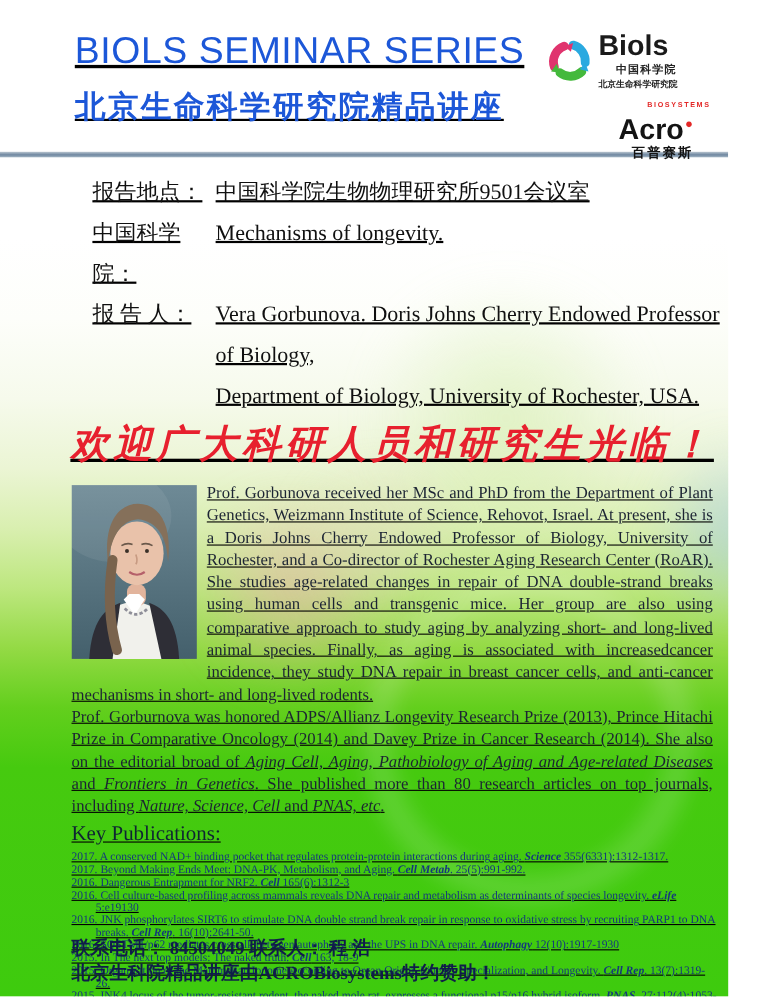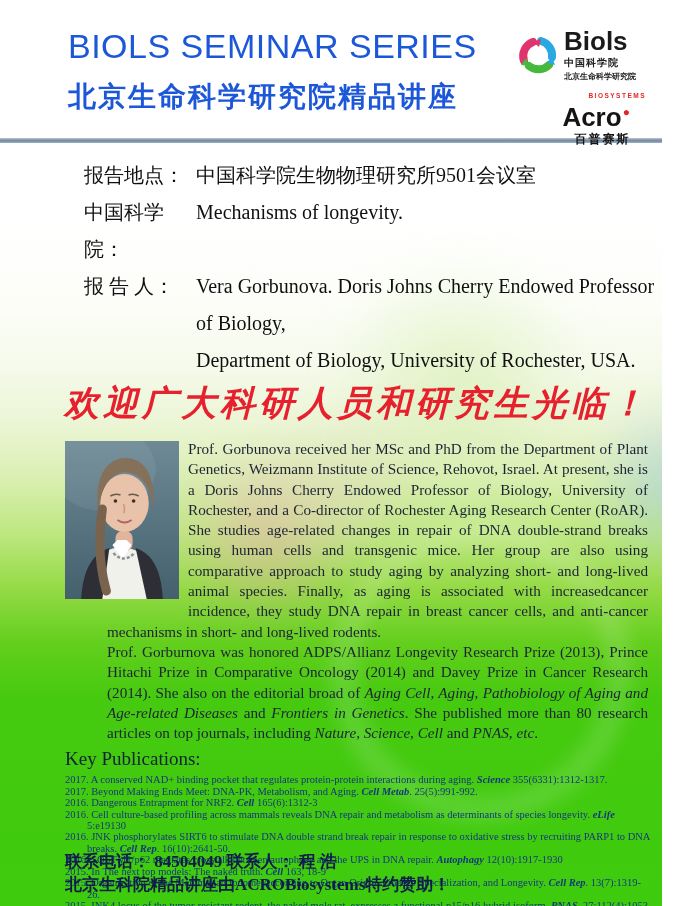--- a/index.html
+++ b/index.html
@@ -3,60 +3,61 @@
 <meta charset="utf-8">
 <style>
   html,body{margin:0;padding:0;background:#ffffff;}
   .poster{
     position:relative; width:662px; height:906px; overflow:hidden;
     font-family:"Liberation Serif","DejaVu Serif",serif;
     background:linear-gradient(180deg,
       #ffffff 0%, #ffffff 24%, #fdfefa 32%, #f6faec 40%,
       #ebf5d4 47%, #d9efb0 53%, #bde77f 59%, #94da45 65%,
       #63cf1d 71%, #46ca0f 77%, #3ecb0e 100%);
+    text-decoration:underline;
   }
   
   .wm{position:absolute;border-radius:50%;filter:blur(18px);z-index:0;}
   .wm-pink{left:170px;top:440px;width:190px;height:190px;background:radial-gradient(circle,rgba(242,172,186,.55),rgba(242,172,186,0) 70%);}
   .wm-tan{left:265px;top:415px;width:160px;height:160px;background:radial-gradient(circle,rgba(226,214,188,.5),rgba(226,214,188,0) 70%);}
   .wm-blue{left:585px;top:395px;width:180px;height:180px;background:radial-gradient(circle,rgba(158,198,233,.6),rgba(158,198,233,0) 70%);}
   .wm-green{left:330px;top:250px;width:260px;height:260px;background:radial-gradient(circle,rgba(205,235,160,.5),rgba(205,235,160,0) 70%);}
   .wm-ring{position:absolute;left:330px;top:520px;width:250px;height:250px;border:26px solid rgba(255,255,255,.14);border-radius:50%;filter:blur(9px);z-index:0;}
   .content{position:relative;z-index:1;}
 
   
   .header{position:relative;padding:28px 0 0 68px;}
   .title-en{font-family:"Liberation Sans","DejaVu Sans",sans-serif;font-size:34px;color:#1c57d8;letter-spacing:.5px;line-height:36px;}
   .title-zh{font-family:"Liberation Sans","DejaVu Sans",sans-serif;font-size:28px;color:#1c57d8;letter-spacing:2px;line-height:46px;margin-top:10px;font-weight:bold;}
-  .logo-biols{position:absolute;top:28px;right:0;width:148px;display:flex;align-items:flex-start;}
+  .logo-biols{position:absolute;top:28px;right:20px;width:148px;display:flex;align-items:flex-start;}
   .swirl{width:48px;height:48px;flex:none;margin-top:4px;}
   .biols-text{margin-left:2px;}
   .biols-name{font-family:"Liberation Sans",sans-serif;font-size:26px;font-weight:bold;color:#1a1a1a;line-height:26px;}
-  .biols-org1{font-family:"Liberation Sans",sans-serif;font-size:10px;font-weight:bold;color:#222;margin-top:2px;letter-spacing:1px;}
+  .biols-org1{font-family:"Liberation Sans",sans-serif;font-size:10px;font-weight:bold;color:#222;margin-top:2px;letter-spacing:1px;margin-left:16px;}
   .biols-org2{font-family:"Liberation Sans",sans-serif;font-size:8px;font-weight:bold;color:#222;margin-top:1px;}
   .logo-acro{position:absolute;top:92px;right:16px;text-align:left;}
   .acro-tag{font-family:"Liberation Sans",sans-serif;font-size:6.5px;font-weight:bold;color:#e32726;letter-spacing:1.5px;margin-left:26px;}
   .acro-name{font-family:"Liberation Sans",sans-serif;font-size:26px;font-weight:bold;color:#141414;line-height:26px;}
   .acro-dot{color:#e32726;font-size:12px;vertical-align:10px;margin-left:1px;}
   .acro-cn{font-family:"Liberation Sans",sans-serif;font-size:12px;font-weight:bold;color:#141414;letter-spacing:2px;margin-top:1px;margin-left:12px;}
 
   .divider{margin-top:18px;height:5px;background:linear-gradient(180deg,#b9c5cf,#6f87a0 55%,#a3b5c4);}
 
   
   .details{margin:14px 0 0 84px;}
   .detail-row{display:flex;}
   .detail-label{flex:none;width:112px;font-size:20px;color:#101010;line-height:37px;}
   .detail-value{font-size:20px;color:#101010;line-height:37px;}
 
   .welcome{margin:2px 0 0 64px;font-size:35px;font-weight:bold;font-style:italic;color:#e7202e;letter-spacing:4px;line-height:46px;}
 
   
   .bio{margin:12px 14px 0 65px;color:#1c2433;font-size:15.2px;line-height:20.3px;text-align:justify;}
   .photo{float:left;width:114px;height:158px;margin:2px 9px 18px 0;}
-  .bio p{margin:0;padding-left:42px;}
+  .bio p{margin:0;}
   .seg-i{font-style:italic;}
   .seg-bi{font-style:italic;font-weight:bold;}
 
   .pub-heading{margin:4px 16px 0 65px;font-size:19px;color:#0f2433;line-height:24px;}
   .pubs{margin:3px 8px 0 65px;font-size:10.5px;line-height:11.4px;color:#14377d;}
   .pub-item{padding-left:22px;text-indent:-22px;}
 
   .footer{position:absolute;left:65px;right:16px;bottom:10px;display:flex;justify-content:space-between;z-index:1;
           font-size:17px;color:#101c4a;font-weight:bold;flex-direction:column;}
 </style>

